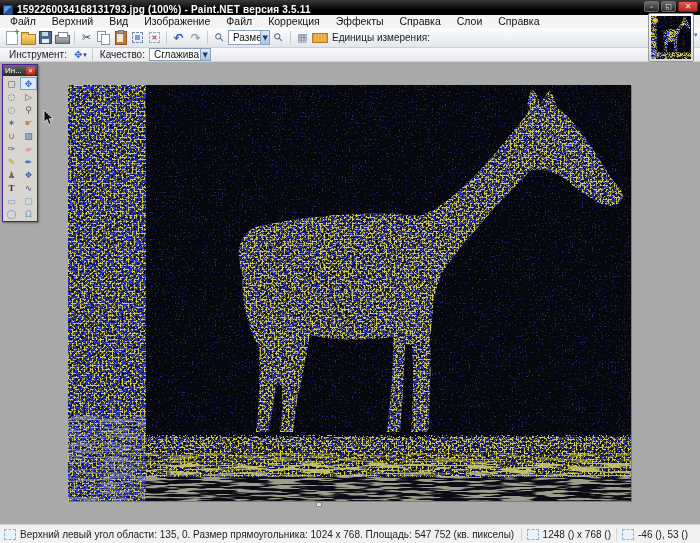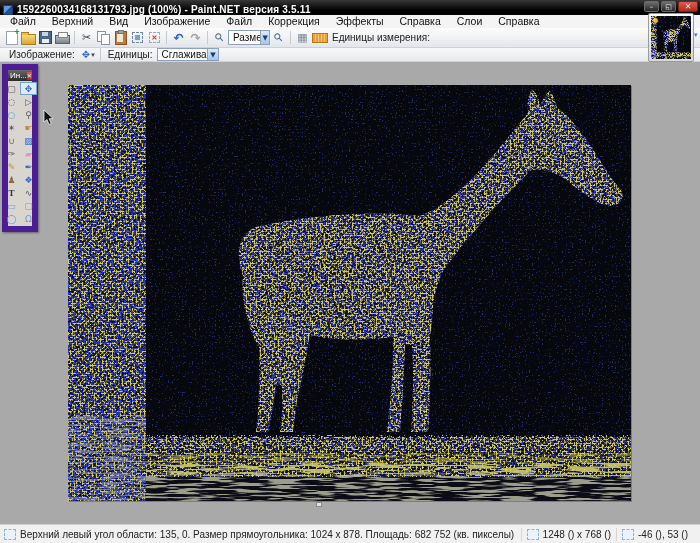--- a/index.html
+++ b/index.html
@@ -78,21 +78,21 @@
   .tool-dd-caret{font-size:7px;color:#345;margin-right:2px;}
   
   .workspace{position:absolute;left:0;top:62px;width:700px;height:462px;background:#a9a9a9;}
   .canvas{position:absolute;left:68px;top:23px;width:563px;height:416px;
           box-shadow:1px 1px 0 #7e7e7e;}
   .canvas svg{display:block;}
   .resize-handle{position:absolute;left:316px;top:440px;width:6px;height:5px;background:#e0e0e0;border:1px solid #8a8a8a;box-sizing:border-box;}
   .cursor{position:absolute;left:43px;top:48px;}
   
   .palette{position:absolute;left:2px;top:2px;width:36px;background:#d9d6cf;
-           border:6px solid #4c1d95;box-shadow:1px 1px 2px rgba(0,0,0,.4);box-sizing:border-box;}
+           border:1px solid #4c1d95;box-shadow:1px 1px 2px rgba(0,0,0,.4);box-sizing:border-box;}
   .palette-title{height:11px;background:linear-gradient(#6a6a6a,#2a2a2a);color:#fff;font-size:8px;
                  display:flex;align-items:center;padding:0 2px;}
   .pal-close{margin-left:auto;width:9px;height:8px;background:linear-gradient(#e05a4e,#a82a20);color:#fff;
              font-size:6px;line-height:8px;text-align:center;border-radius:1px;}
   .tool-grid{display:grid;grid-template-columns:17px 17px;padding:1px 0 1px 0;justify-content:center;}
   .tool{height:13px;display:flex;align-items:center;justify-content:center;font-size:9px;color:#556;
         font-family:"DejaVu Sans",sans-serif;box-sizing:border-box;}
   .tool.sel{background:#dce9f8;border:1px solid #7aa0cc;}
   .c-blue{color:#2e68c8;}.c-tan{color:#c08a4a;}.c-pink{color:#e098b4;}.c-yellow{color:#b89a2a;}
   .c-brown{color:#8a6b4a;}.c-lblue{color:#6e9cc8;}.c-text{color:#333;font-family:"Liberation Serif",serif;font-weight:bold;}
@@ -181,25 +181,25 @@
         <span class="i-ruler"></span>
       </span>
     <span class="tb-label">Единицы измерения:</span>
     <span class="dd dd-units">
       <span class="dd-text">пикселы</span>
       <span class="dd-btn glyph" style="margin-left:auto;">▼</span>
     </span>
   </div>
 
   <div class="toolbar2">
-    <span class="tb-label">Изображение:</span>
+    <span class="tb-label">Инструмент:</span>
     <span class="glyph tool-dd-icon">✥</span>
     <span class="glyph tool-dd-caret">▾</span>
     <span class="sep"></span>
-    <span class="tb-label">Единицы:</span>
+    <span class="tb-label">Качество:</span>
     <span class="dd dd-quality">
       <span class="dd-text">Сглажива ...</span>
       <span class="dd-btn glyph" style="margin-left:auto;">▼</span>
     </span>
   </div>
 
   <div class="workspace">
 
     <div class="canvas">
       <svg width="563" height="416" viewBox="0 0 563 416">
@@ -339,21 +339,21 @@
       <span class="unsaved-dot"></span>
       <svg width="40" height="43" viewBox="0 0 563 416" preserveAspectRatio="none">
         <use href="#artwork"></use>
       </svg>
     </div>
   </div>
   <span class="thumb-chevron glyph">▾</span>
 
   <div class="statusbar">
     <span class="st-ic"></span>
-    <span class="st-left st-text">Верхний левый угол области: 135, 0. Размер прямоугольника: 1024 x 878. Площадь: 682 752 (кв. пикселы)</span>
+    <span class="st-left st-text">Верхний левый угол области: 135, 0. Размер прямоугольника: 1024 x 768. Площадь: 547 752 (кв. пикселы)</span>
     <span class="st-sep"></span>
     <span class="st-ic"></span>
     <span class="st-text">1248 () x 768 ()</span>
     <span class="st-sep"></span>
     <span class="st-ic"></span>
     <span class="st-text" style="margin-right:8px;">-46 (), 53 ()</span>
   </div>
 
 </div>
 

